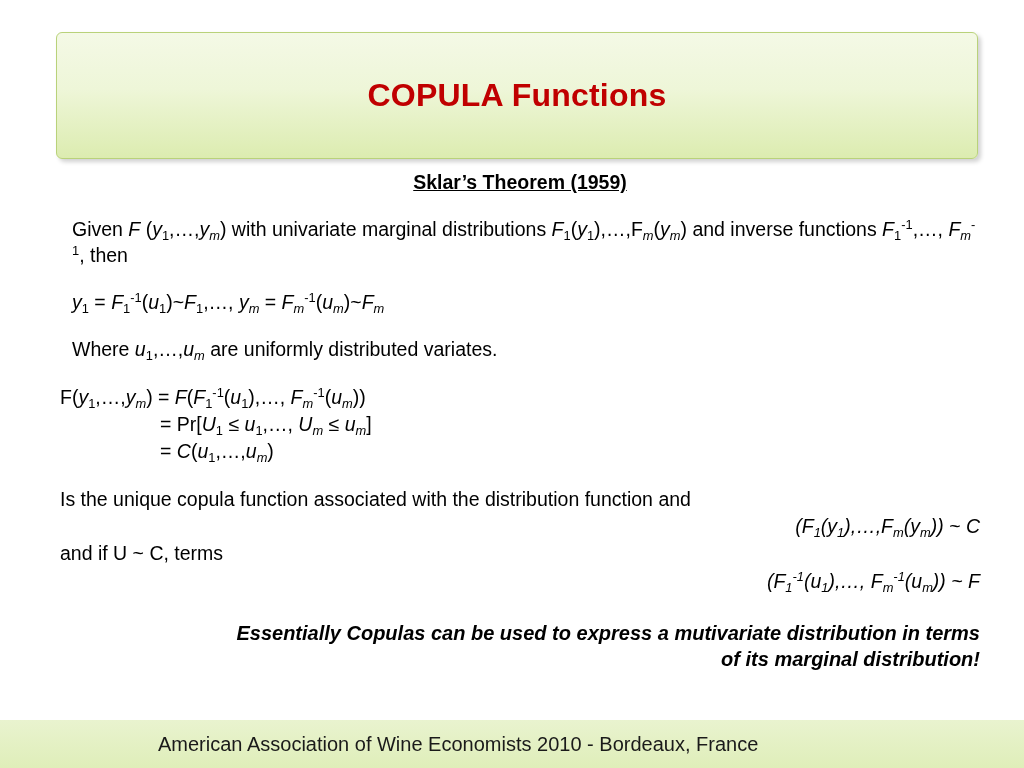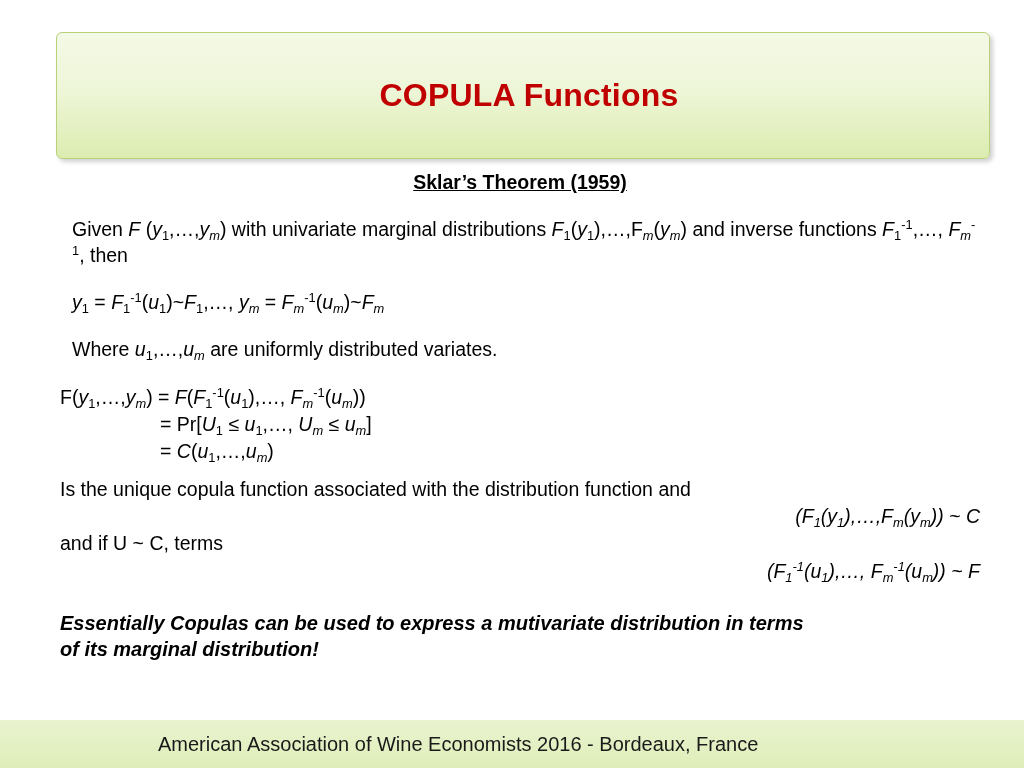--- a/index.html
+++ b/index.html
@@ -27,21 +27,20 @@
     top: 32px;
     width: 920px;
     height: 125px;
     border: 1px solid #b9d27a;
     border-radius: 6px;
     background: linear-gradient(to bottom, #f4f9e6 0%, #eef6d8 45%, #dcecb0 100%);
     box-shadow: 3px 3px 4px rgba(0,0,0,0.18);
     display: flex;
     align-items: center;
     justify-content: center;
-    padding-left: 12px;
   }
   .title-text {
     color: #c00000;
     font-size: 32px;
     font-weight: bold;
     letter-spacing: 0.2px;
   }
 
   
   .body-area {
@@ -91,20 +90,21 @@
     vertical-align: 0.55em;
     line-height: 0;
   }
 
   .concl {
     font-style: italic;
     font-weight: bold;
     font-size: 20px;
     line-height: 1.30;
     margin: 26px 0 0 0;
+    text-align: right;
   }
 
   
   .footer {
     position: absolute;
     left: 0;
     bottom: 0;
     width: 1024px;
     height: 48px;
     background: linear-gradient(to bottom, #e9f3cf 0%, #dfeeb9 100%);
@@ -147,21 +147,21 @@
       Where <i>u</i><sub>1</sub>,…,<i>u</i><sub><i>m</i></sub> are uniformly distributed variates.
     </p>
 
     <p class="tight">
       F(<i>y</i><sub>1</sub>,…,<i>y</i><sub><i>m</i></sub>) = <i>F</i>(<i>F</i><sub>1</sub><sup>-1</sup>(<i>u</i><sub>1</sub>),…,
       <i>F</i><sub><i>m</i></sub><sup>-1</sup>(<i>u</i><sub><i>m</i></sub>))
     </p>
     <p class="tight indent">
       = Pr[<i>U</i><sub>1</sub> ≤ <i>u</i><sub>1</sub>,…, <i>U</i><sub><i>m</i></sub> ≤ <i>u</i><sub><i>m</i></sub>]
     </p>
-    <p class="tight indent" style="margin-bottom:12px">
+    <p class="tight indent" style="margin-bottom:22px">
       = <i>C</i>(<i>u</i><sub>1</sub>,…,<i>u</i><sub><i>m</i></sub>)
     </p>
 
     <p class="tight">Is the unique copula function associated with the distribution function and</p>
     <p class="tight indent-2 it">
       (<i>F</i><sub>1</sub>(<i>y</i><sub>1</sub>),…,F<sub><i>m</i></sub>(<i>y</i><sub><i>m</i></sub>)) ~ <i>C</i>
     </p>
     <p class="tight">and if U ~ C, terms</p>
     <p class="tight indent-2 it">
       (<i>F</i><sub>1</sub><sup>-1</sup>(<i>u</i><sub>1</sub>),…, <i>F</i><sub><i>m</i></sub><sup>-1</sup>(<i>u</i><sub><i>m</i></sub>)) ~ <i>F</i>
@@ -169,16 +169,16 @@
 
     <p class="concl">
       <span>Essentially Copulas can be used to express a mutivariate distribution in terms</span>
       <br>
       <span>of its marginal distribution!</span>
     </p>
 
   </div>
 
   <div class="footer">
-    <div class="footer-text">American Association of Wine Economists 2016 -  Bordeaux, France</div>
+    <div class="footer-text">American Association of Wine Economists 2010 -  Bordeaux, France</div>
   </div>
 
 </div>
 
 </body></html>

